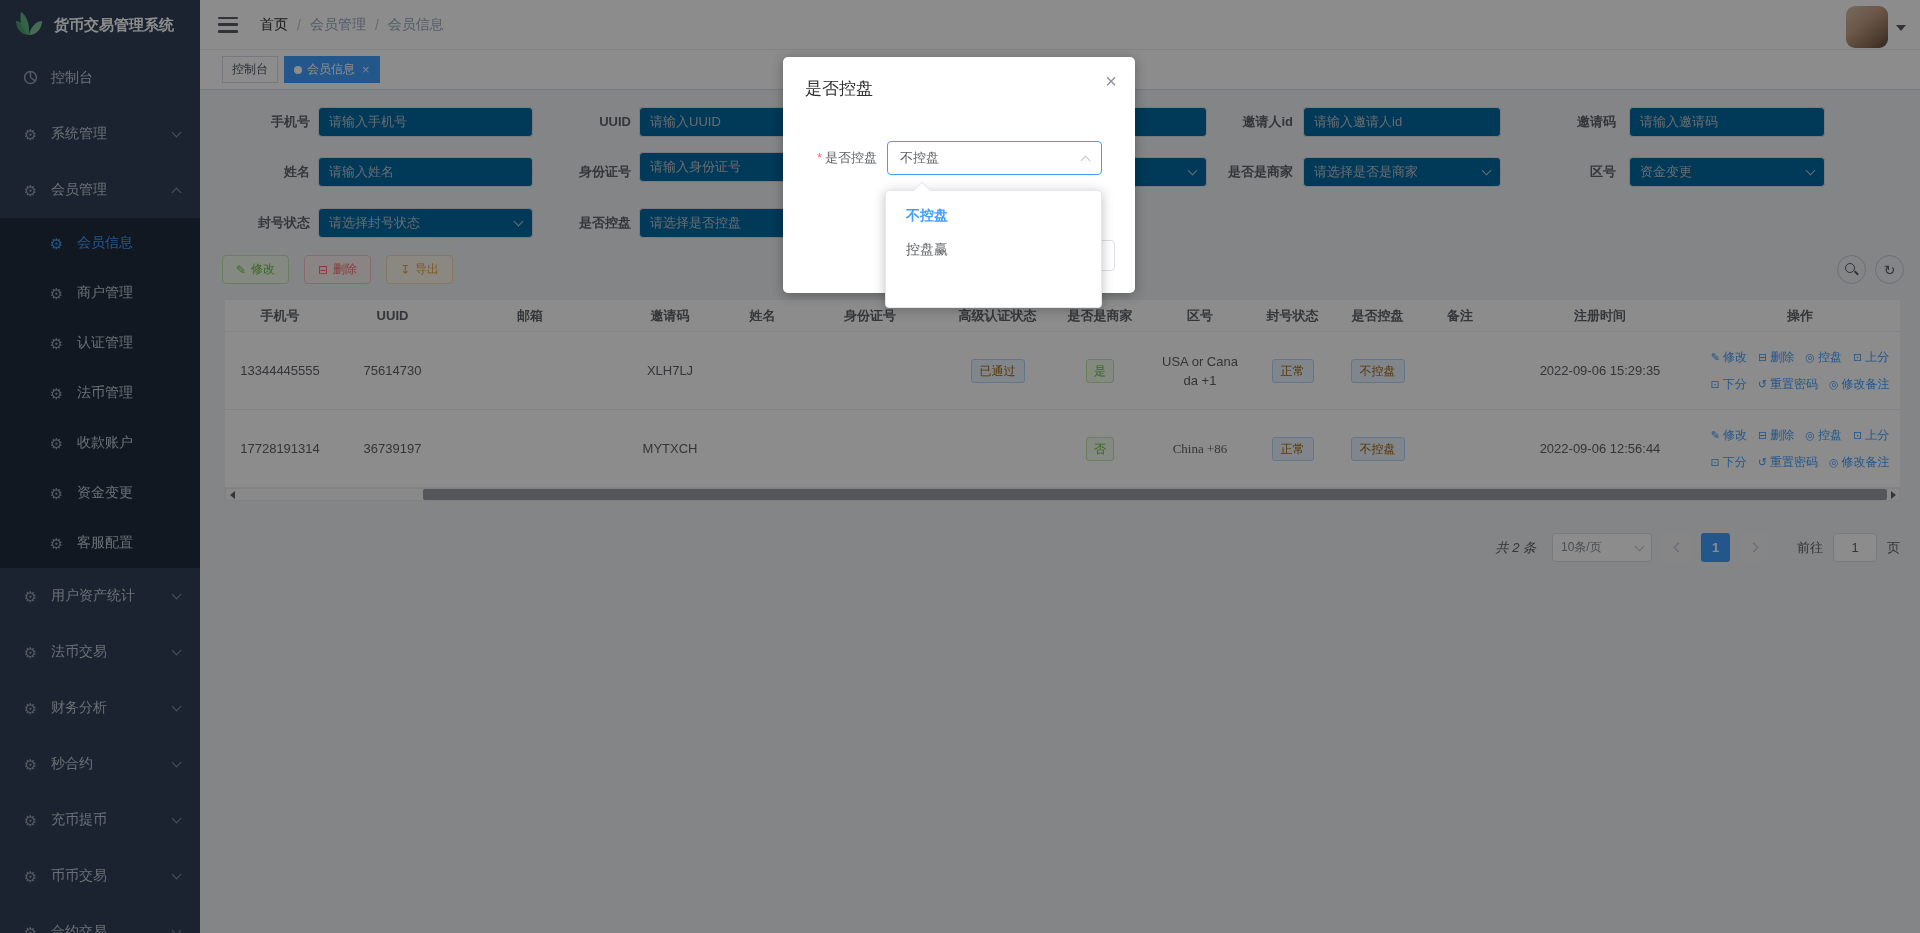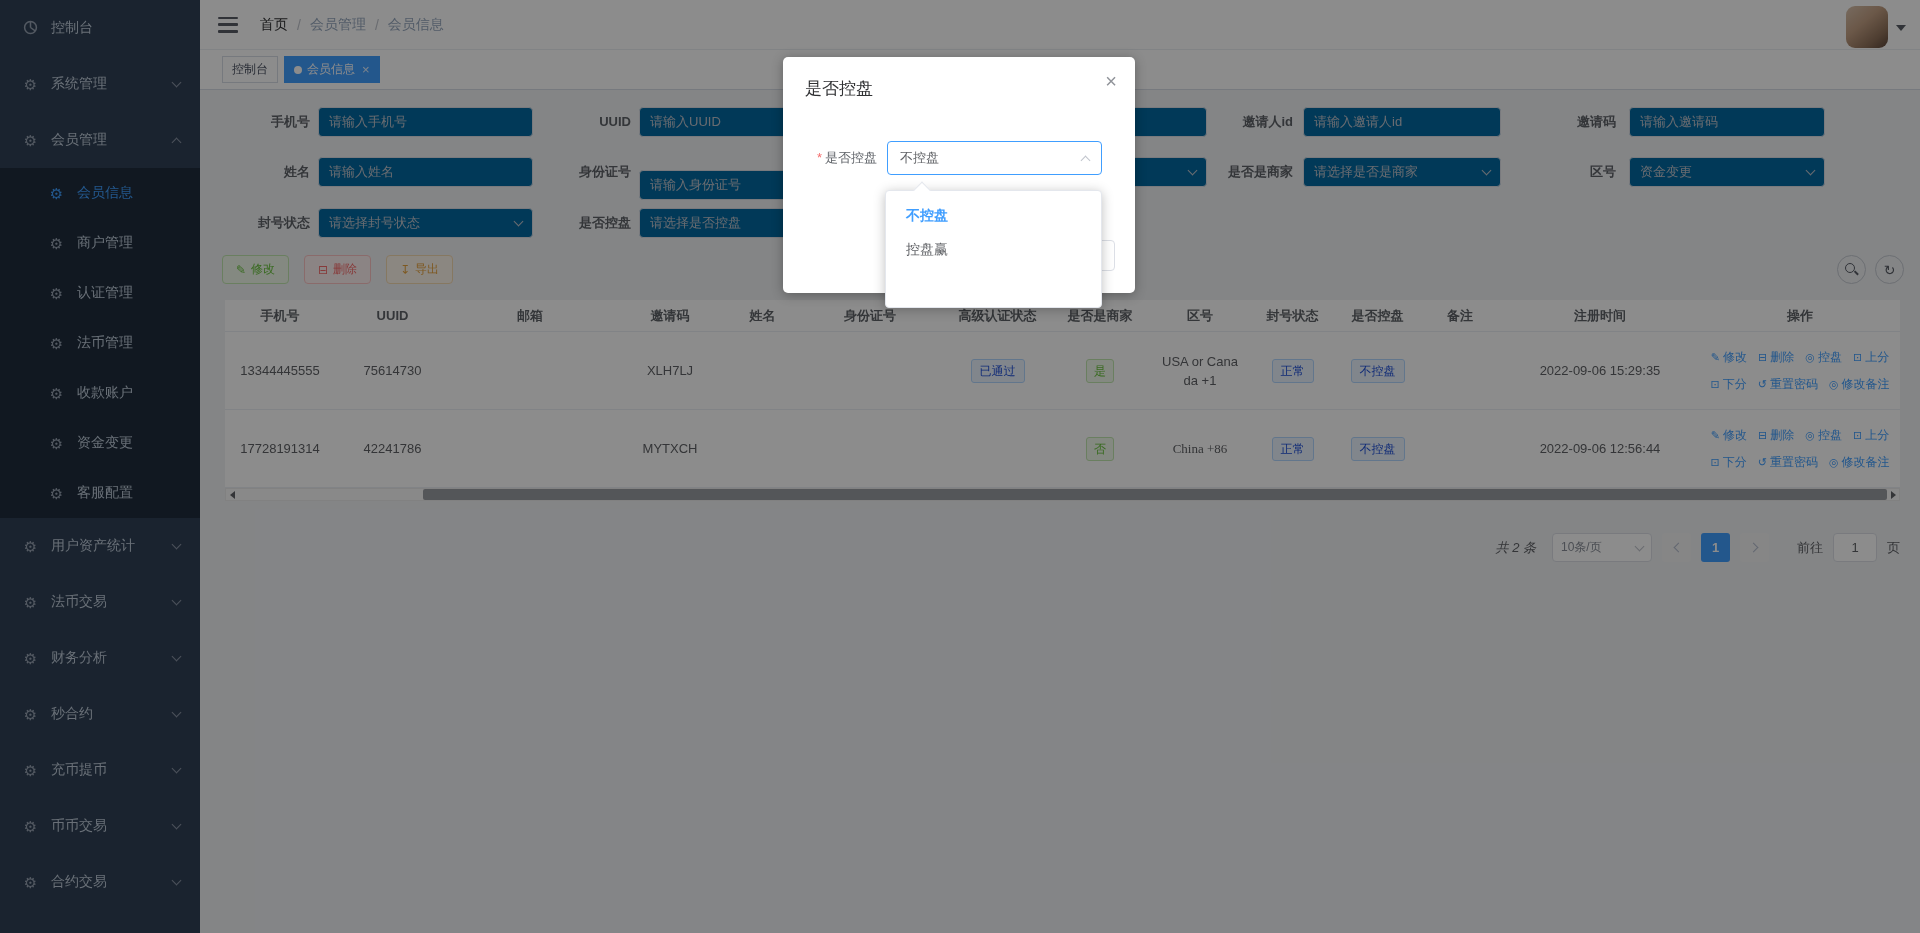--- a/index.html
+++ b/index.html
@@ -60,21 +60,21 @@
   #refresh-btn { left:1675px; top:165px; }
   .mag { position:relative; width:10px; height:10px; border:1.5px solid #5a5e66; border-radius:50%; margin:-3px 0 0 -3px; }
   .mag::after { content:""; position:absolute; left:8px; top:8px; width:5px; height:1.5px; background:#5a5e66; transform:rotate(45deg); }
 
   
   #table { position:absolute; left:25px; top:210px; width:1675px; background:#fff; color:#606266; }
   .thead { display:flex; height:32px; align-items:center; border-bottom:1px solid #ebeef5; }
   .th { display:flex; align-items:center; justify-content:center; font-size:13px; font-weight:700; color:#5f6368; padding:0 8px; }
   .trow { display:flex; min-height:78px; align-items:center; border-bottom:1px solid #ebeef5; background:#fff; }
   .td { display:flex; align-items:center; justify-content:center; text-align:center; word-break:break-all; padding:0 10px; font-size:13px; line-height:19px; }
-  .tag-blue { display:inline-block; padding:0 8px; height:24px; line-height:22px; background:#ecf5ff; border:1px solid #b3d8ff; border-radius:3px; color:#1d4ed8; font-size:12px; white-space:nowrap; }
+  .tag-blue { display:inline-block; padding:0 8px; height:24px; line-height:22px; background:#ecf5ff; border:1px solid #b3d8ff; border-radius:3px; color:#a16207; font-size:12px; white-space:nowrap; }
   .tag-green { display:inline-block; padding:0 7px; height:24px; line-height:22px; background:#f0f9eb; border:1px solid #c2e7b0; border-radius:3px; color:#67c23a; font-size:12px; white-space:nowrap; }
   .td-actions { flex-direction:column; gap:8px; }
   .act-line { display:flex; gap:11px; justify-content:center; white-space:nowrap; }
   .act-link { display:inline-flex; align-items:center; gap:3px; color:#409eff; font-size:12px; cursor:pointer; }
   .act-ic { font-size:11px; line-height:1; }
 
   .hscroll { position:absolute; left:25px; top:398px; width:1675px; height:13px; background:#fafafa; border:1px solid #ececec; display:flex; align-items:center; }
   .hs-arrow { width:12px; height:11px; display:flex; align-items:center; justify-content:center; flex:none; }
   .hs-arrow span { width:0; height:0; border-top:4px solid transparent; border-bottom:4px solid transparent; }
   .hs-arrow.left span { border-right:5px solid #606266; }
@@ -110,20 +110,30 @@
   .dd-notch { position:absolute; left:30px; top:-7px; width:12px; height:12px; background:#fff; border-left:1px solid #e4e7ed; border-top:1px solid #e4e7ed; transform:rotate(45deg); }
   .dd-opt { height:34px; line-height:34px; padding:0 20px; font-size:14px; color:#606266; cursor:pointer; }
   .dd-opt.selected { color:#409eff; font-weight:700; }
 </style>
 </head>
 <body>
 
 <div id="app">
 
   <aside id="sidebar">
+    <div class="logo">
+      <span>
+        <svg width="30" height="26" viewBox="0 0 30 26">
+          <path d="M15 24 C13 14 6 10 2 10 C2 18 8 24 15 24Z" fill="#4da06f"></path>
+          <path d="M15 24 C16 12 12 4 7 1 C5 9 8 19 15 24Z" fill="#63b584"></path>
+          <path d="M15 24 C17 14 24 10 28 10 C28 18 22 24 15 24Z" fill="#7ec79b"></path>
+        </svg>
+      </span>
+      <span class="logo-title">货币交易管理系统</span>
+    </div>
     <nav id="menu">
         <div class="menu-item top">
           <span class="mi-icon"><svg width="15" height="15" viewBox="0 0 16 16">
               <circle cx="8" cy="8" r="6.3" fill="none" stroke="currentColor" stroke-width="1.6"></circle>
               <path d="M8 8 V1.7 M8 8 L13 11.5" stroke="currentColor" stroke-width="1.6" fill="none"></path>
             </svg></span>
           <span class="mi-label">控制台</span>
         </div>
         <div class="menu-item top">
           <span class="mi-icon">⚙</span>
@@ -251,21 +261,21 @@
         </div>
         <div class="f-label" style="left: 1308px; width: 108px; top: 17px;">邀请码</div>
         <div class="f-input" style="left: 1429px; width: 196px; top: 17px;">
           <span class="ph">请输入邀请码</span>
         </div>
         <div class="f-label" style="left: 18px; width: 92px; top: 67px;">姓名</div>
         <div class="f-input" style="left: 118px; width: 215px; top: 67px;">
           <span class="ph">请输入姓名</span>
         </div>
         <div class="f-label" style="left: 328px; width: 103px; top: 67px;">身份证号</div>
-        <div class="f-input" style="left: 439px; width: 214px; top: 80px; text-align: center;">
+        <div class="f-input" style="left: 439px; width: 214px; top: 62px; text-align: center;">
           <span class="ph">请输入身份证号</span>
         </div>
         <div class="f-input" style="left: 792px; width: 215px; top: 67px;">
           <span class="ph"></span>
           <span class="sel-arrow"></span>
         </div>
         <div class="f-label" style="left: 983px; width: 110px; top: 67px;">是否是商家</div>
         <div class="f-input" style="left: 1103px; width: 198px; top: 67px;">
           <span class="ph">请选择是否是商家</span>
           <span class="sel-arrow"></span>
@@ -377,21 +387,21 @@
                 </span>
                 <span class="act-link">
                   <span class="act-ic">◎</span>
                   <span>修改备注</span>
                 </span>
               </div>
             </div>
           </div>
           <div class="trow">
             <div class="td" style="width: 110px;">17728191314</div>
-            <div class="td" style="width: 115px;">42241786</div>
+            <div class="td" style="width: 115px;">36739197</div>
             <div class="td" style="width: 160px;"></div>
             <div class="td" style="width: 120px;">MYTXCH</div>
             <div class="td" style="width: 65px;"></div>
             <div class="td" style="width: 150px;"></div>
             <div class="td" style="width: 105px;"></div>
             <div class="td" style="width: 100px;">
               <span class="tag-green">否</span>
             </div>
             <div class="td" style="width: 100px; font-family: Liberation Serif, serif;">China +86</div>
             <div class="td" style="width: 85px;">

